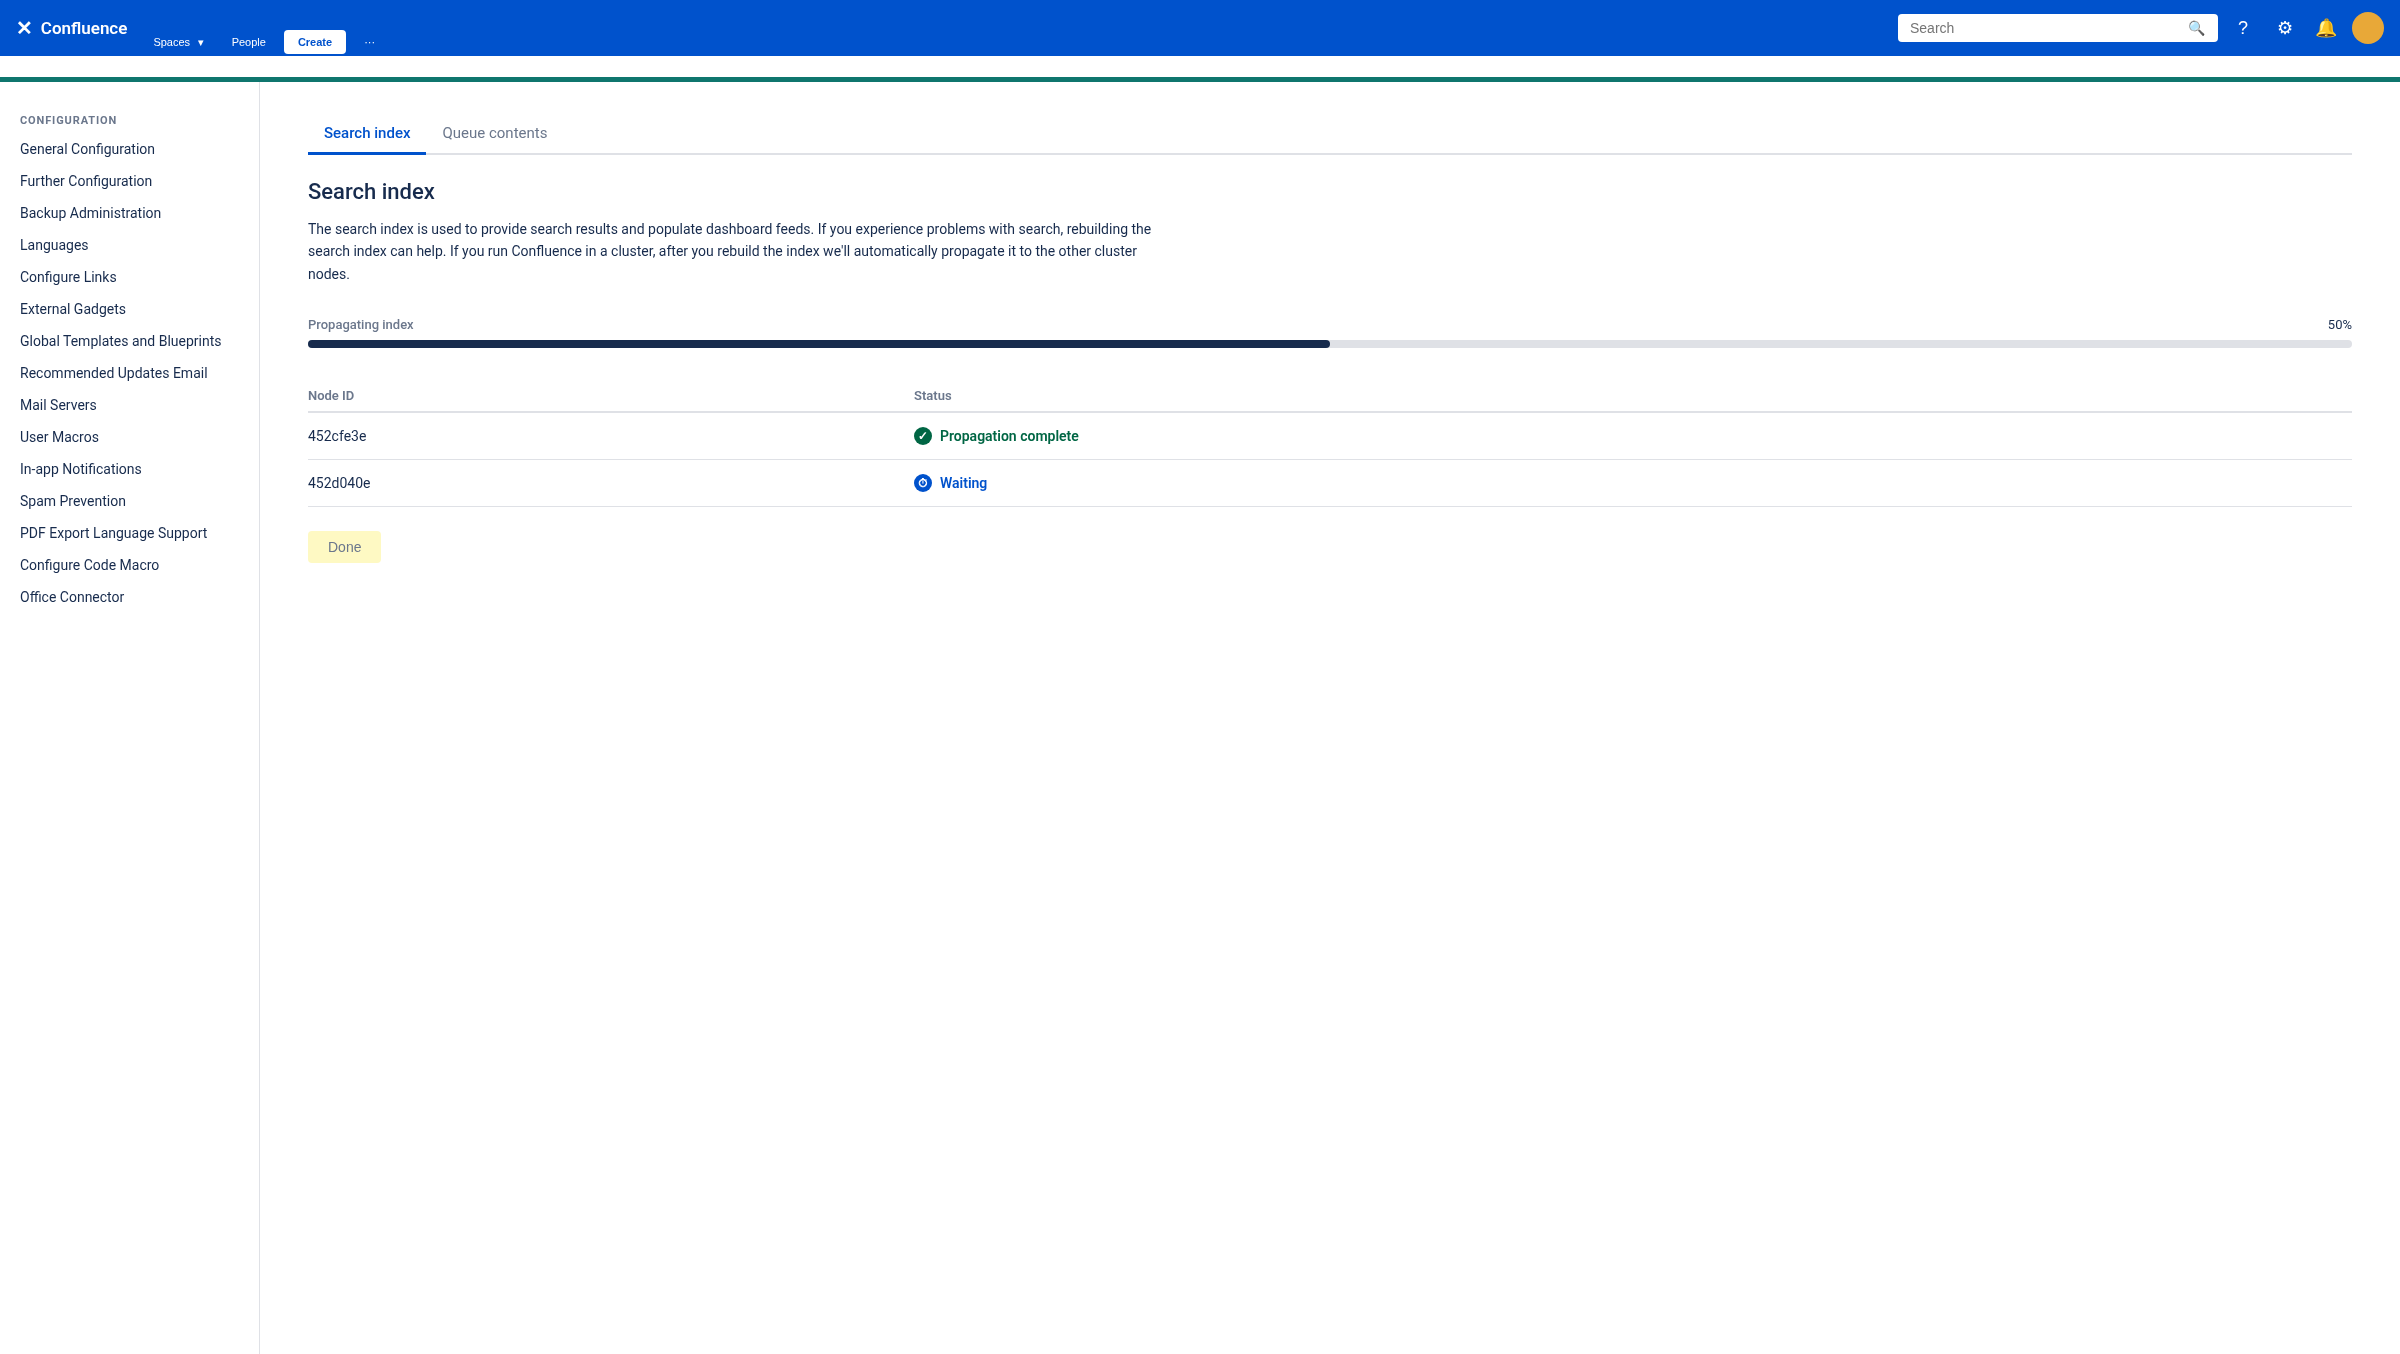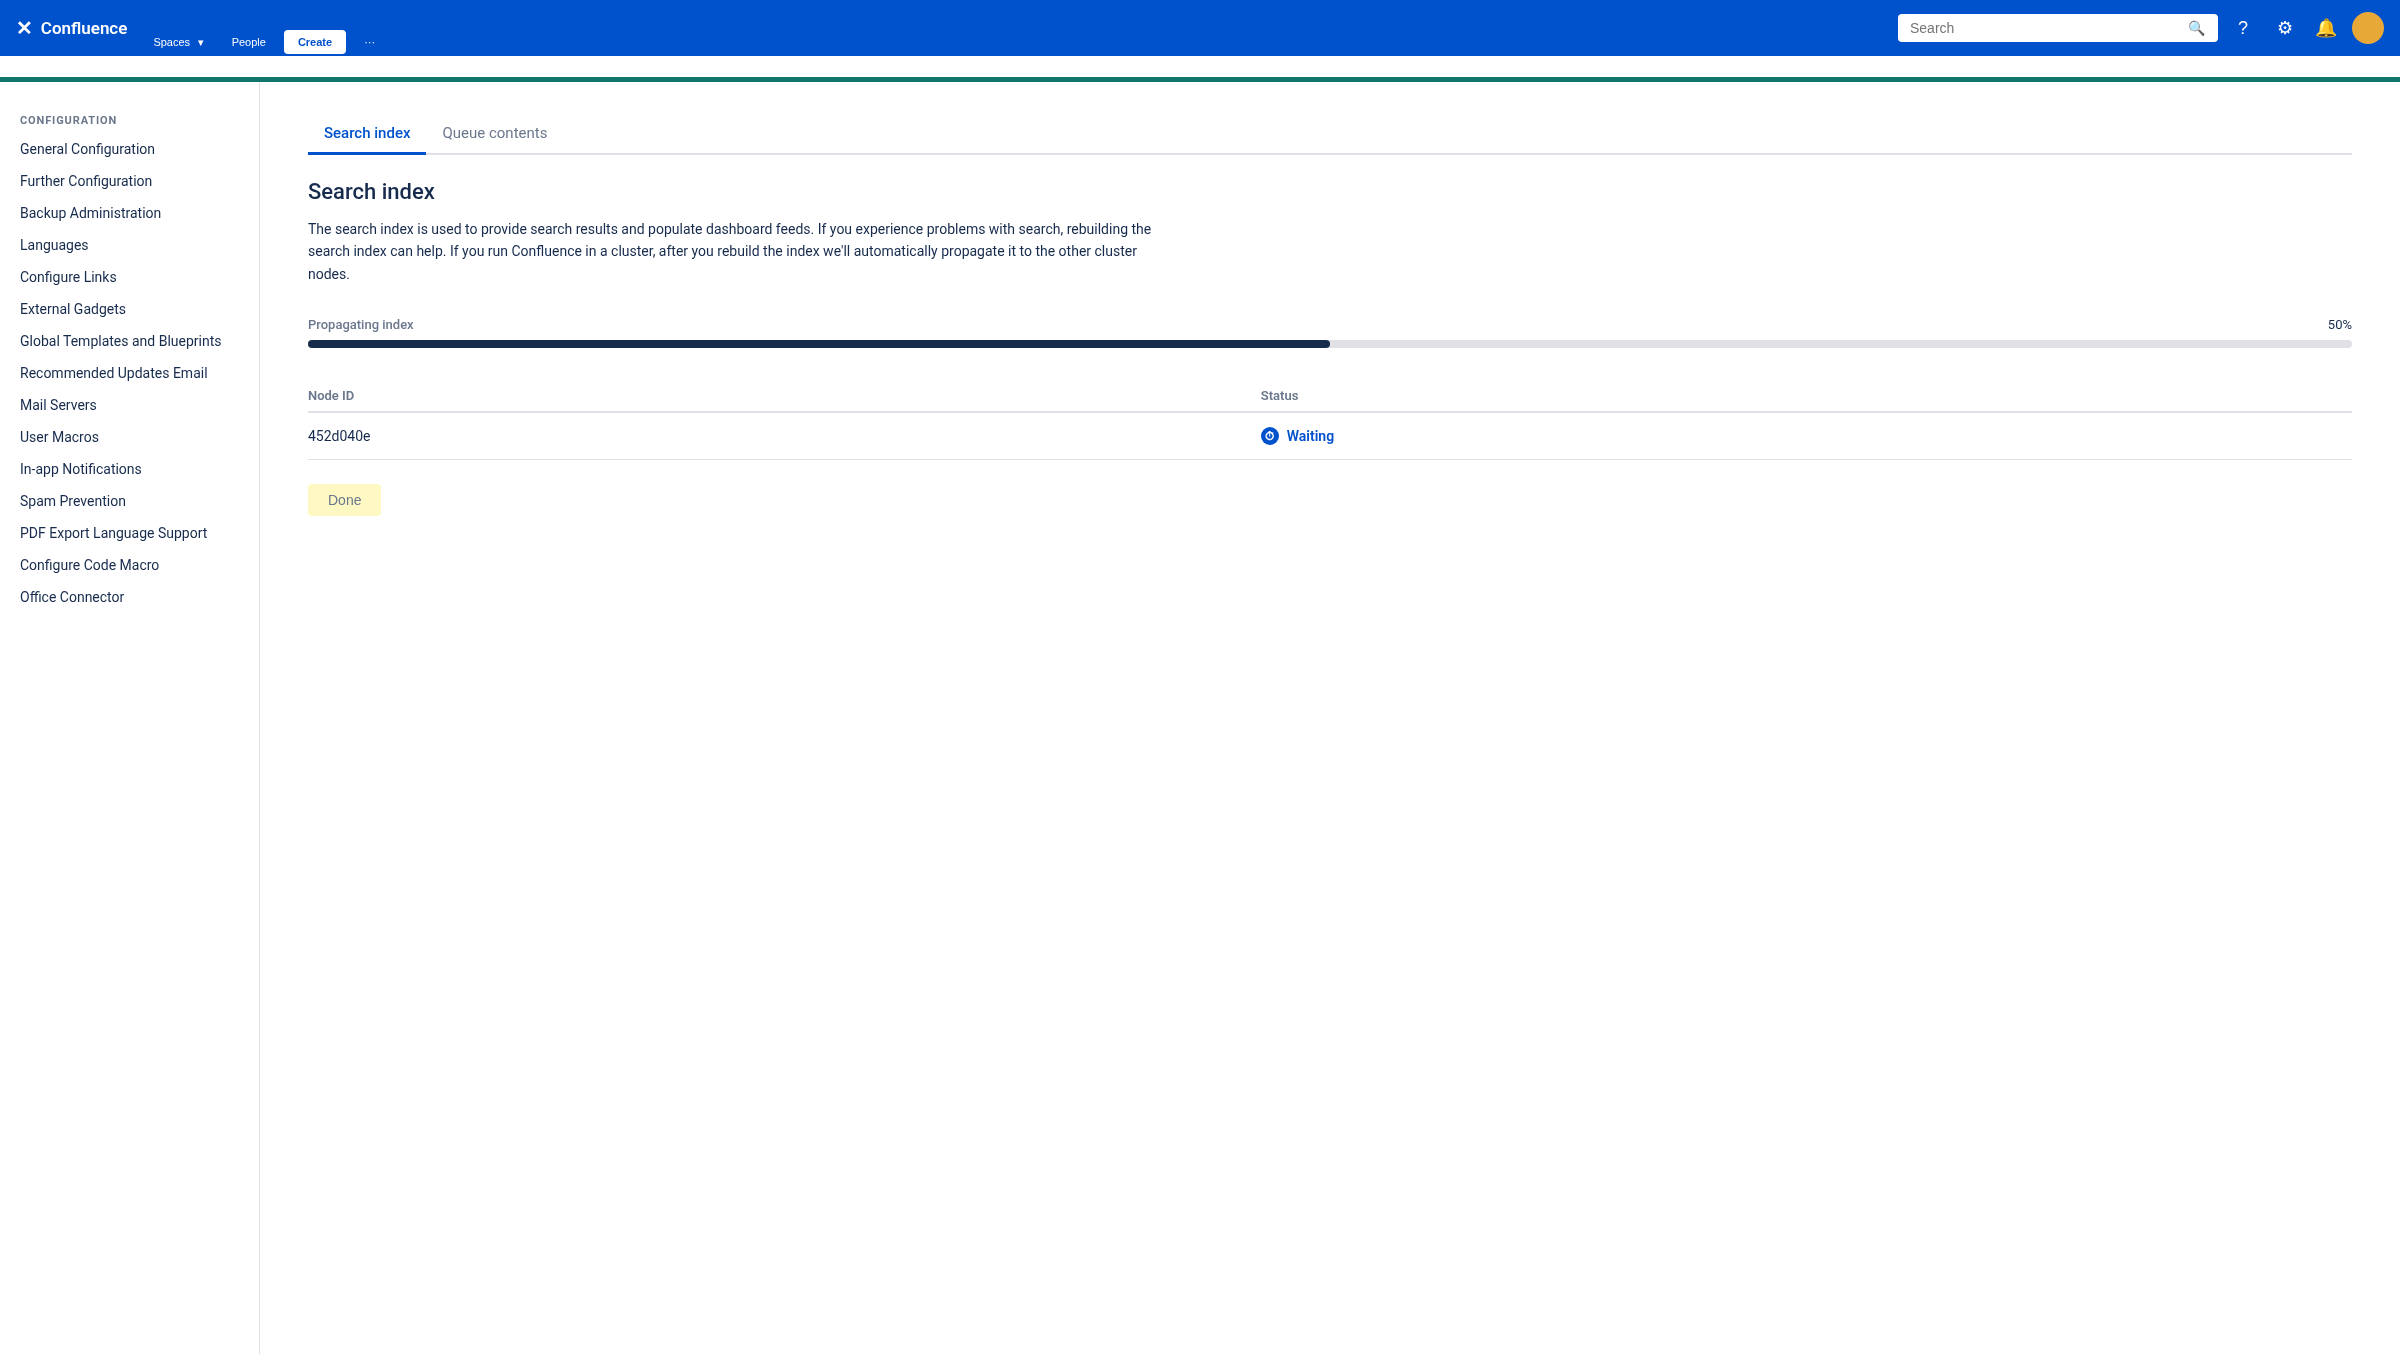--- a/index.html
+++ b/index.html
@@ -209,20 +209,31 @@
     <table class="node-table">
       <thead>
         <tr>
           <th>Node ID</th>
           <th>Status</th>
         </tr>
       </thead>
       <tbody>
         <tr>
           <td>
+            <span>452cfe3e</span>
+          </td>
+          <td>
+            <span class="status-propagation">
+              <span class="status-icon-green">✓</span>
+              <span>Propagation complete</span>
+            </span>
+          </td>
+        </tr>
+        <tr>
+          <td>
             <span>452d040e</span>
           </td>
           <td>
             <span class="status-waiting">
               <span class="status-icon-blue">⏱</span>
               <span>Waiting</span>
             </span>
           </td>
         </tr>
       </tbody>

